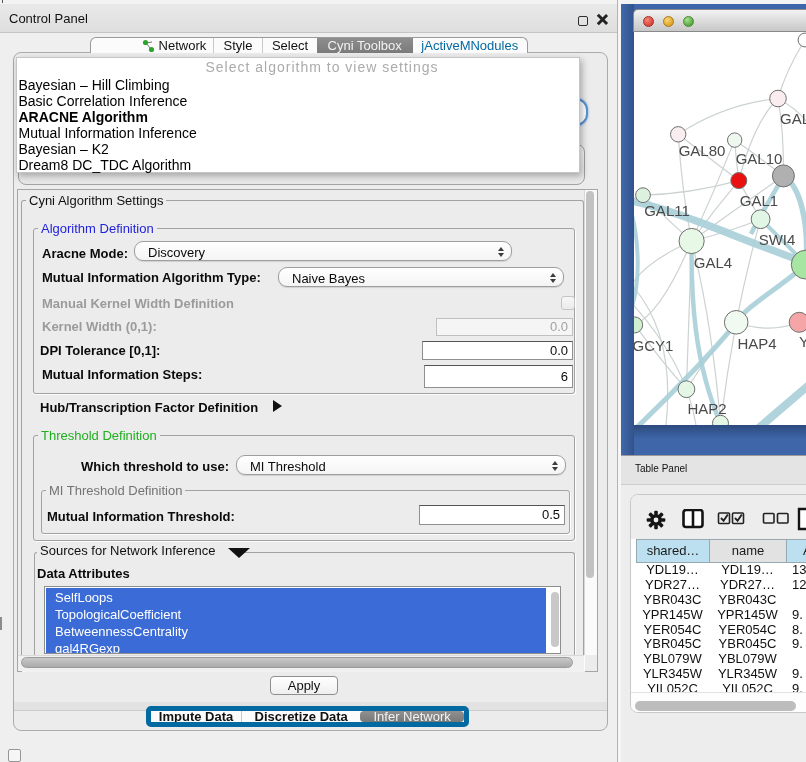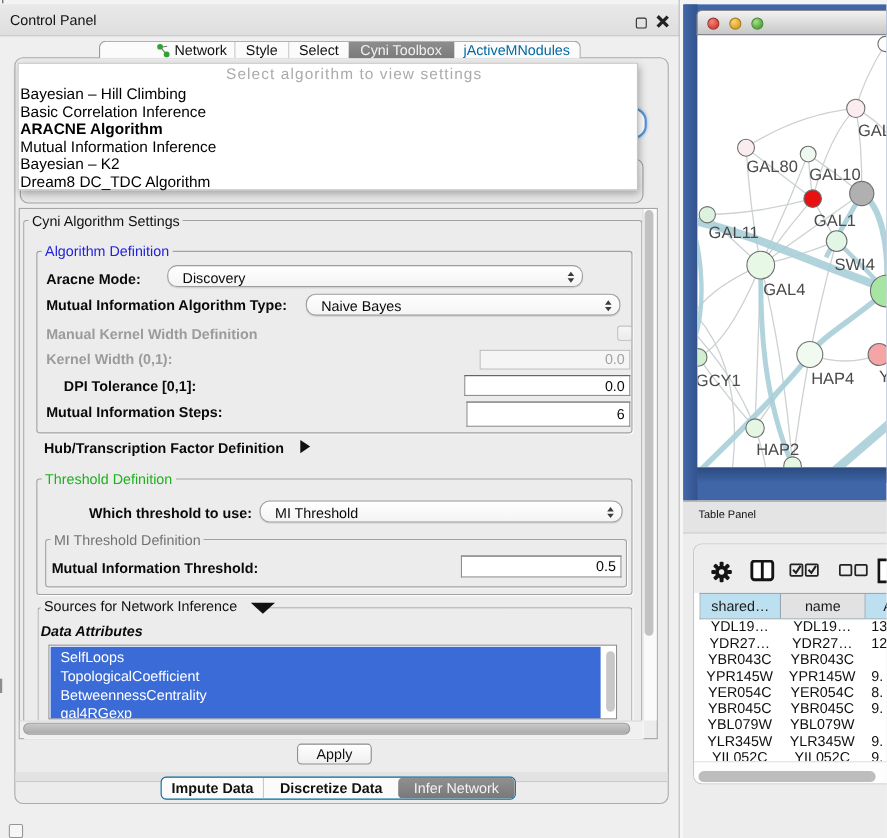--- a/index.html
+++ b/index.html
@@ -64,40 +64,40 @@
 
 <div class="abs" style="left:17px;top:189px;width:581px;height:483px;background:#ececec;border:1px solid #a5a5a5;box-sizing:border-box;"></div>
 
 <div class="grp" style="left:21px;top:200px;width:561px;height:470px;border-bottom:none;border-radius:3px 3px 0 0;"></div>
 <div class="gtitle" style="left:26px;top:193px;color:#111;">Cyni Algorithm Settings</div>
 
 <div class="grp" style="left:33px;top:228px;width:540px;height:164px;"></div>
 <div class="gtitle" style="left:38px;top:221px;color:#2222dd;">Algorithm Definition</div>
 
 <div class="lbl abs" style="left:42px;top:246px;">Aracne Mode:</div>
-<div class="combo" style="left:152px;top:241px;width:378px;height:20px;box-sizing:border-box;">
+<div class="combo" style="left:134px;top:241px;width:378px;height:20px;box-sizing:border-box;">
   <div class="ct">Discovery</div>
     <div class="arr">
       <div class="up"></div>
       <div class="dn"></div>
     </div>
 </div>
 <div class="lbl abs" style="left:42px;top:270px;">Mutual Information Algorithm Type:</div>
 <div class="combo" style="left:278px;top:267px;width:286px;height:20px;box-sizing:border-box;">
   <div class="ct">Naive Bayes</div>
     <div class="arr">
       <div class="up"></div>
       <div class="dn"></div>
     </div>
 </div>
 <div class="lbl abs dis" style="left:42px;top:296px;">Manual Kernel Width Definition</div>
 <div class="abs" style="left:561px;top:296px;width:12px;height:12px;background:linear-gradient(#f6f6f6,#ebebeb);border:1px solid #c5c5c5;border-radius:3px;"></div>
 <div class="lbl abs dis" style="left:42px;top:319px;">Kernel Width (0,1):</div>
 <div class="fldd" style="left:436px;top:318px;width:131px;height:16px;line-height:16px;">0.0</div>
-<div class="lbl abs" style="left:58px;top:343px;">DPI Tolerance [0,1]:</div>
+<div class="lbl abs" style="left:40px;top:343px;">DPI Tolerance [0,1]:</div>
 <div class="fld" style="left:422px;top:341px;width:145px;height:17px;line-height:17px;">0.0</div>
 <div class="lbl abs" style="left:42px;top:367px;">Mutual Information Steps:</div>
 <div class="fld" style="left:424px;top:365px;width:143px;height:21px;line-height:21px;">6</div>
 
 <div class="lbl abs" style="left:40px;top:400px;">Hub/Transcription Factor Definition</div>
 <div class="abs" style="left:273px;top:400px;width:0;height:0;border-top:6px solid transparent;border-bottom:6px solid transparent;border-left:9px solid #111;"></div>
 
 <div class="grp" style="left:33px;top:435px;width:540px;height:104px;"></div>
 <div class="gtitle" style="left:38px;top:428px;color:#1faf1f;">Threshold Definition</div>
 <div class="lbl abs" style="left:81px;top:459px;">Which threshold to use:</div>
@@ -110,39 +110,39 @@
 </div>
 
 <div class="grp" style="left:41px;top:490px;width:527px;height:42px;"></div>
 <div class="gtitle" style="left:46px;top:483px;color:#737373;">MI Threshold Definition</div>
 <div class="lbl abs" style="left:47px;top:509px;">Mutual Information Threshold:</div>
 <div class="fld" style="left:419px;top:505px;width:140px;height:18px;line-height:18px;">0.5</div>
 
 <div class="grp" style="left:34px;top:552px;width:539px;height:117px;border-bottom:none;"></div>
 <div class="gtitle" style="left:37px;top:543px;color:#111;padding-right:22px;">Sources for Network Inference</div>
 <div class="abs" style="left:228px;top:548px;width:0;height:0;border-left:11px solid transparent;border-right:11px solid transparent;border-top:10px solid #111;"></div>
-<div class="lbl abs" style="left:37px;top:566px;font-style:italic;">Data Attributes</div>
+<div class="lbl abs" style="left:37px;top:566px;">Data Attributes</div>
 
 <div class="abs" style="left:44px;top:586px;width:517px;height:68px;background:#fff;border:1px solid #8e8e8e;box-sizing:border-box;overflow:hidden;">
   <div class="abs" style="left:1px;top:1px;width:500px;height:72px;background:#3b6bd6;"></div>
   <div class="abs" style="left:10px;top:2px;font-size:13px;color:#fff;line-height:17px;white-space:pre;">SelfLoops
 TopologicalCoefficient
 BetweennessCentrality
 gal4RGexp</div>
   <div class="abs" style="left:506px;top:5px;width:8px;height:55px;background:#c8c8c8;border-radius:4px;"></div>
 </div>
 
 <div class="abs" style="left:584px;top:190px;width:13px;height:465px;background:#fafafa;border-left:1px solid #d8d8d8;box-sizing:border-box;"></div>
 <div class="abs" style="left:586px;top:191px;width:8px;height:387px;background:#c2c2c2;border-radius:4px;"></div>
 <div class="abs" style="left:18px;top:655px;width:566px;height:16px;background:#f0f0f0;border-top:1px solid #dadada;box-sizing:border-box;"></div>
 <div class="abs" style="left:21px;top:657px;width:552px;height:11px;background:linear-gradient(#c9c9c9,#aaaaaa);border:1px solid #9b9b9b;border-radius:6px;box-sizing:border-box;"></div>
 
 <div class="abs" style="left:270px;top:676px;width:68px;height:19px;background:linear-gradient(#ffffff,#efefef);border:1px solid #8f8f8f;border-radius:4px;box-sizing:border-box;text-align:center;font-size:13px;line-height:17px;color:#111;">Apply</div>
 
-<div class="abs" style="left:146px;top:706px;width:323px;height:21px;background:#fbfbfb;border:1px solid #0369a1;border-radius:5px;box-sizing:border-box;overflow:hidden;display:flex;">
+<div class="abs" style="left:146px;top:706px;width:323px;height:21px;background:#fbfbfb;border:5px solid #0369a1;border-radius:5px;box-sizing:border-box;overflow:hidden;display:flex;">
   <div style="width:94px;display:flex;align-items:center;justify-content:center;font-size:13px;font-weight:bold;color:#111;border-right:1px solid #c9c9c9;box-sizing:border-box;">Impute Data</div>
   <div style="width:122px;display:flex;align-items:center;justify-content:center;font-size:13px;font-weight:bold;color:#111;box-sizing:border-box;">Discretize Data</div>
   <div style="width:107px;display:flex;align-items:center;justify-content:center;font-size:13px;color:#f2f2f2;background:linear-gradient(#909090,#787878);border-radius:4px;">Infer Network</div>
 </div>
 
 <div class="abs" style="left:16px;top:57px;width:564px;height:116px;background:#fff;border:1px solid #c6c6c6;box-sizing:border-box;box-shadow:2px 3px 7px rgba(0,0,0,0.3);z-index:30;">
   <div class="abs" style="left:0;top:1px;width:564px;text-align:center;padding-left:46px;box-sizing:border-box;font-size:14px;letter-spacing:1px;color:#ababab;">Select algorithm to view settings</div>
   <div class="abs" style="left:1.5px;top:19px;font-size:14px;color:#000;line-height:16px;white-space:pre;">Bayesian – Hill Climbing
 Basic Correlation Inference
 <b>ARACNE Algorithm</b>

